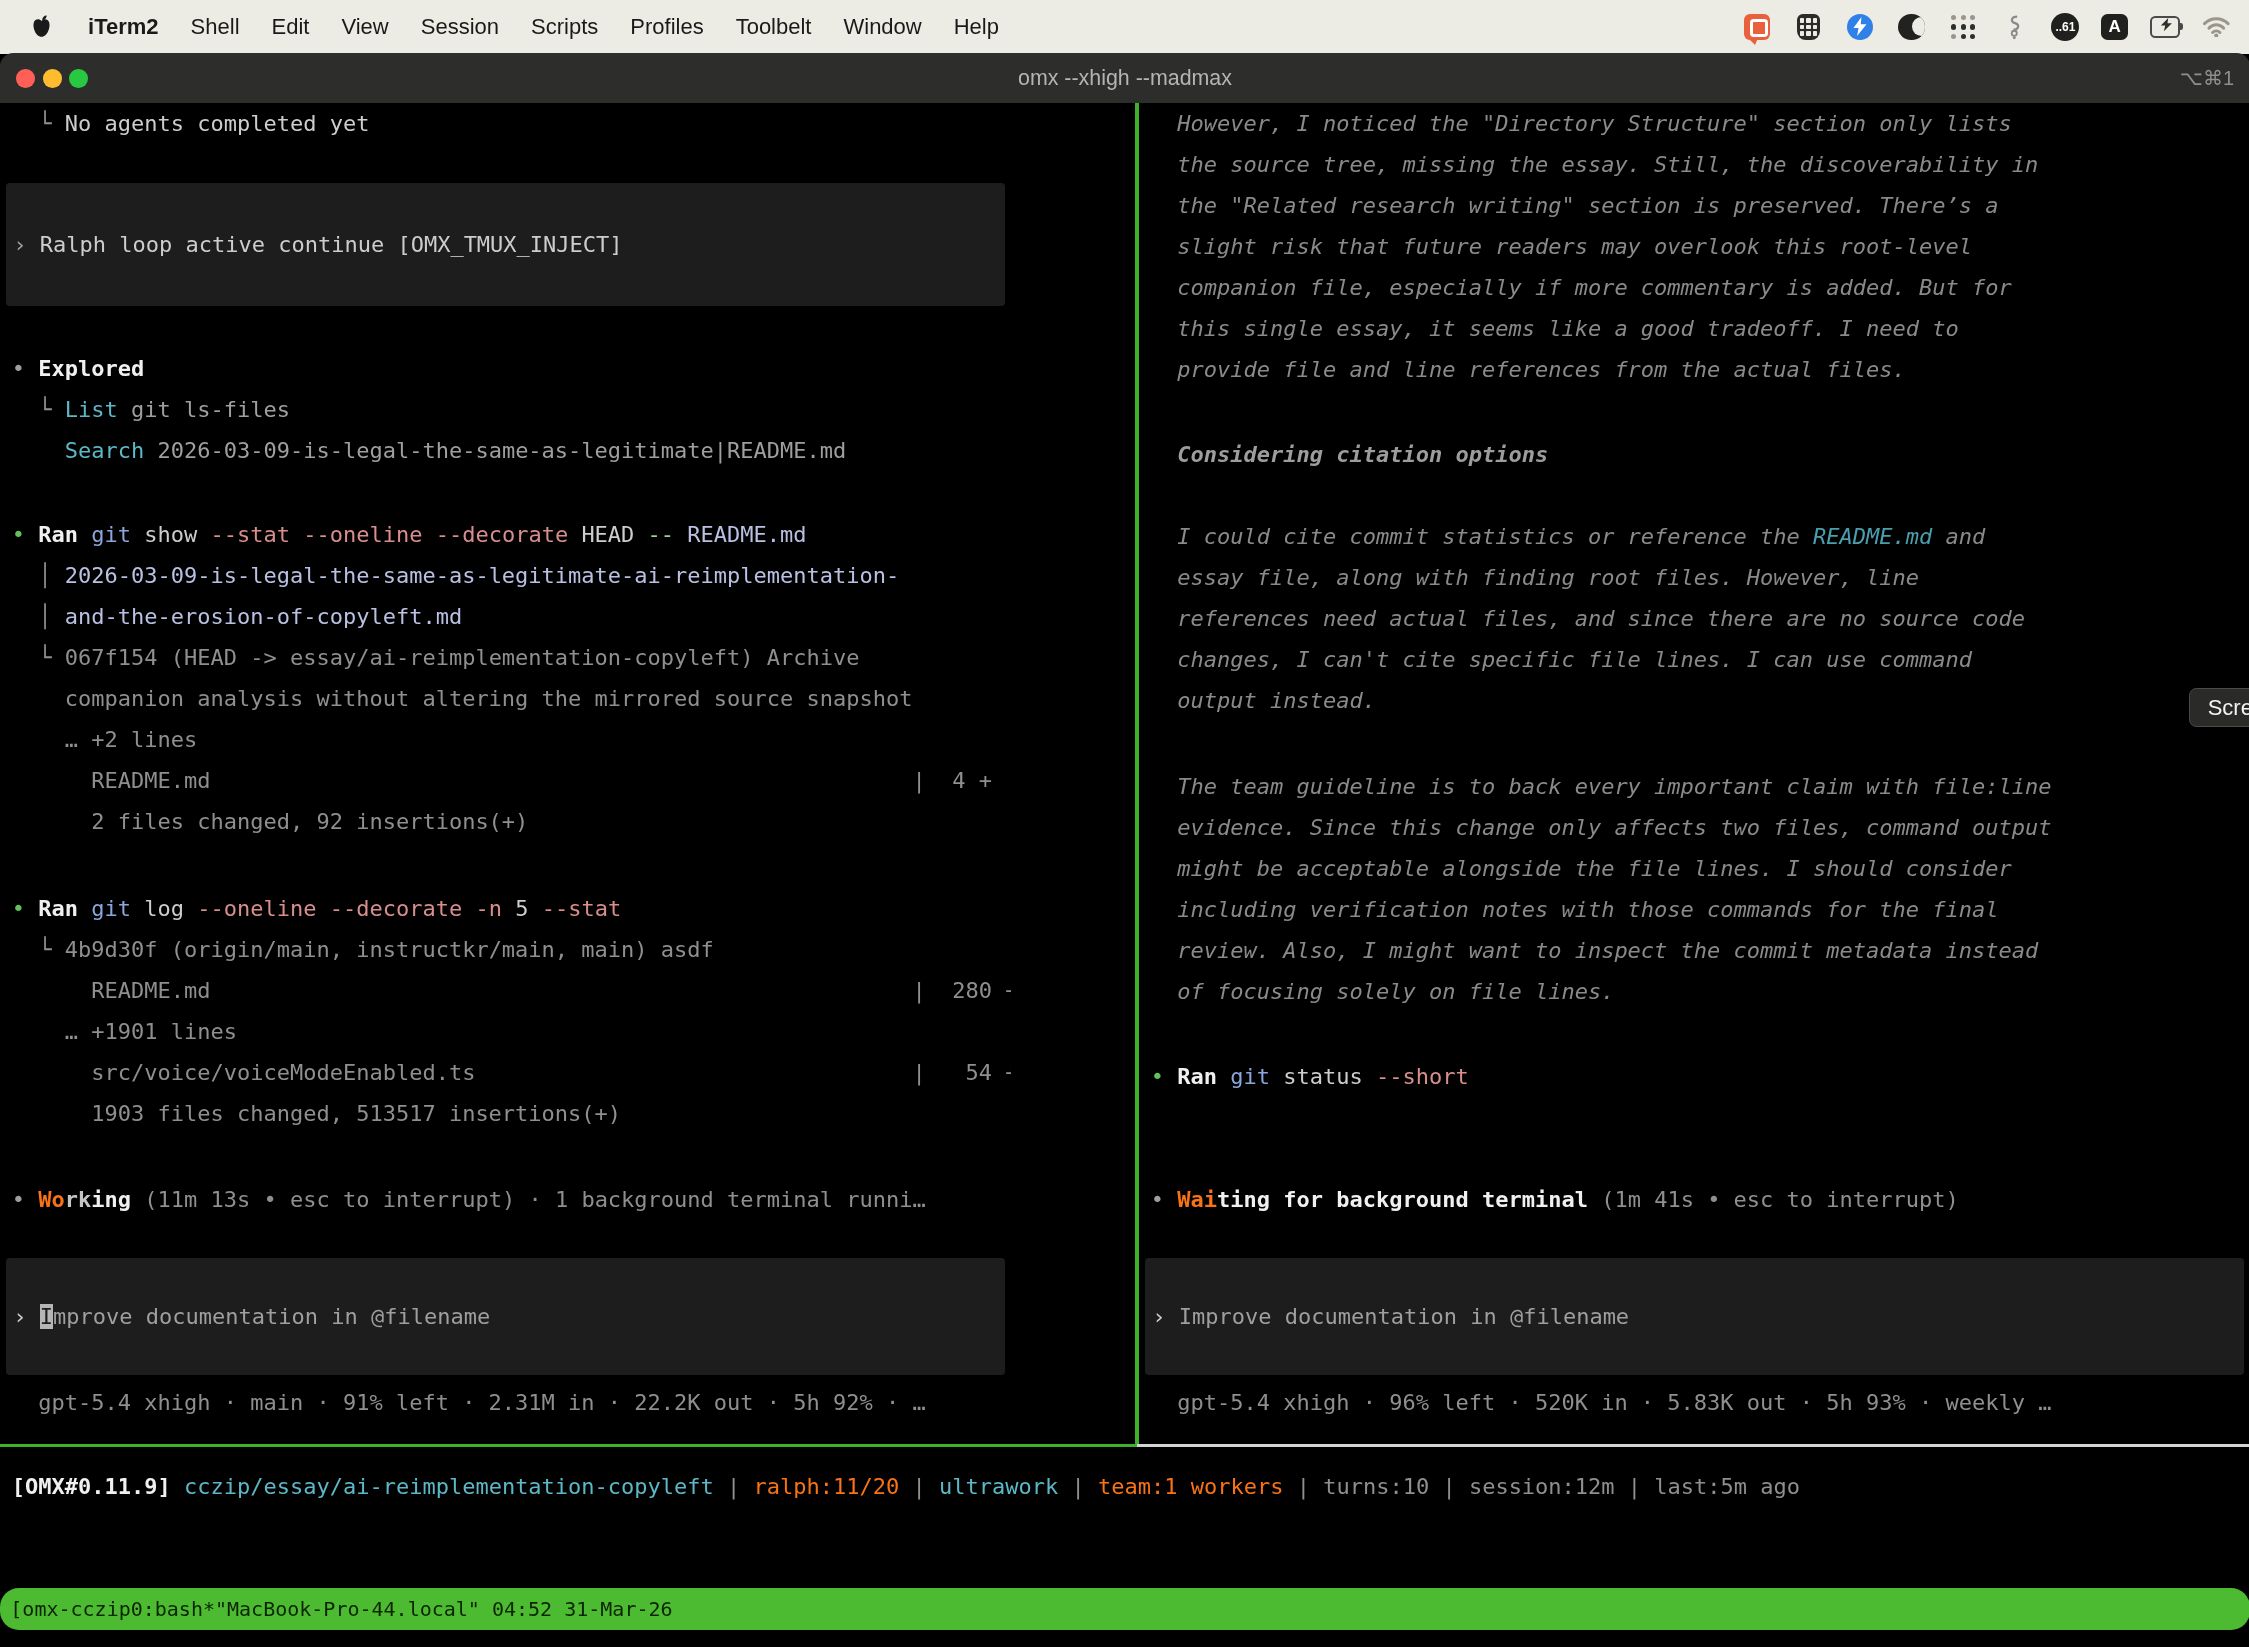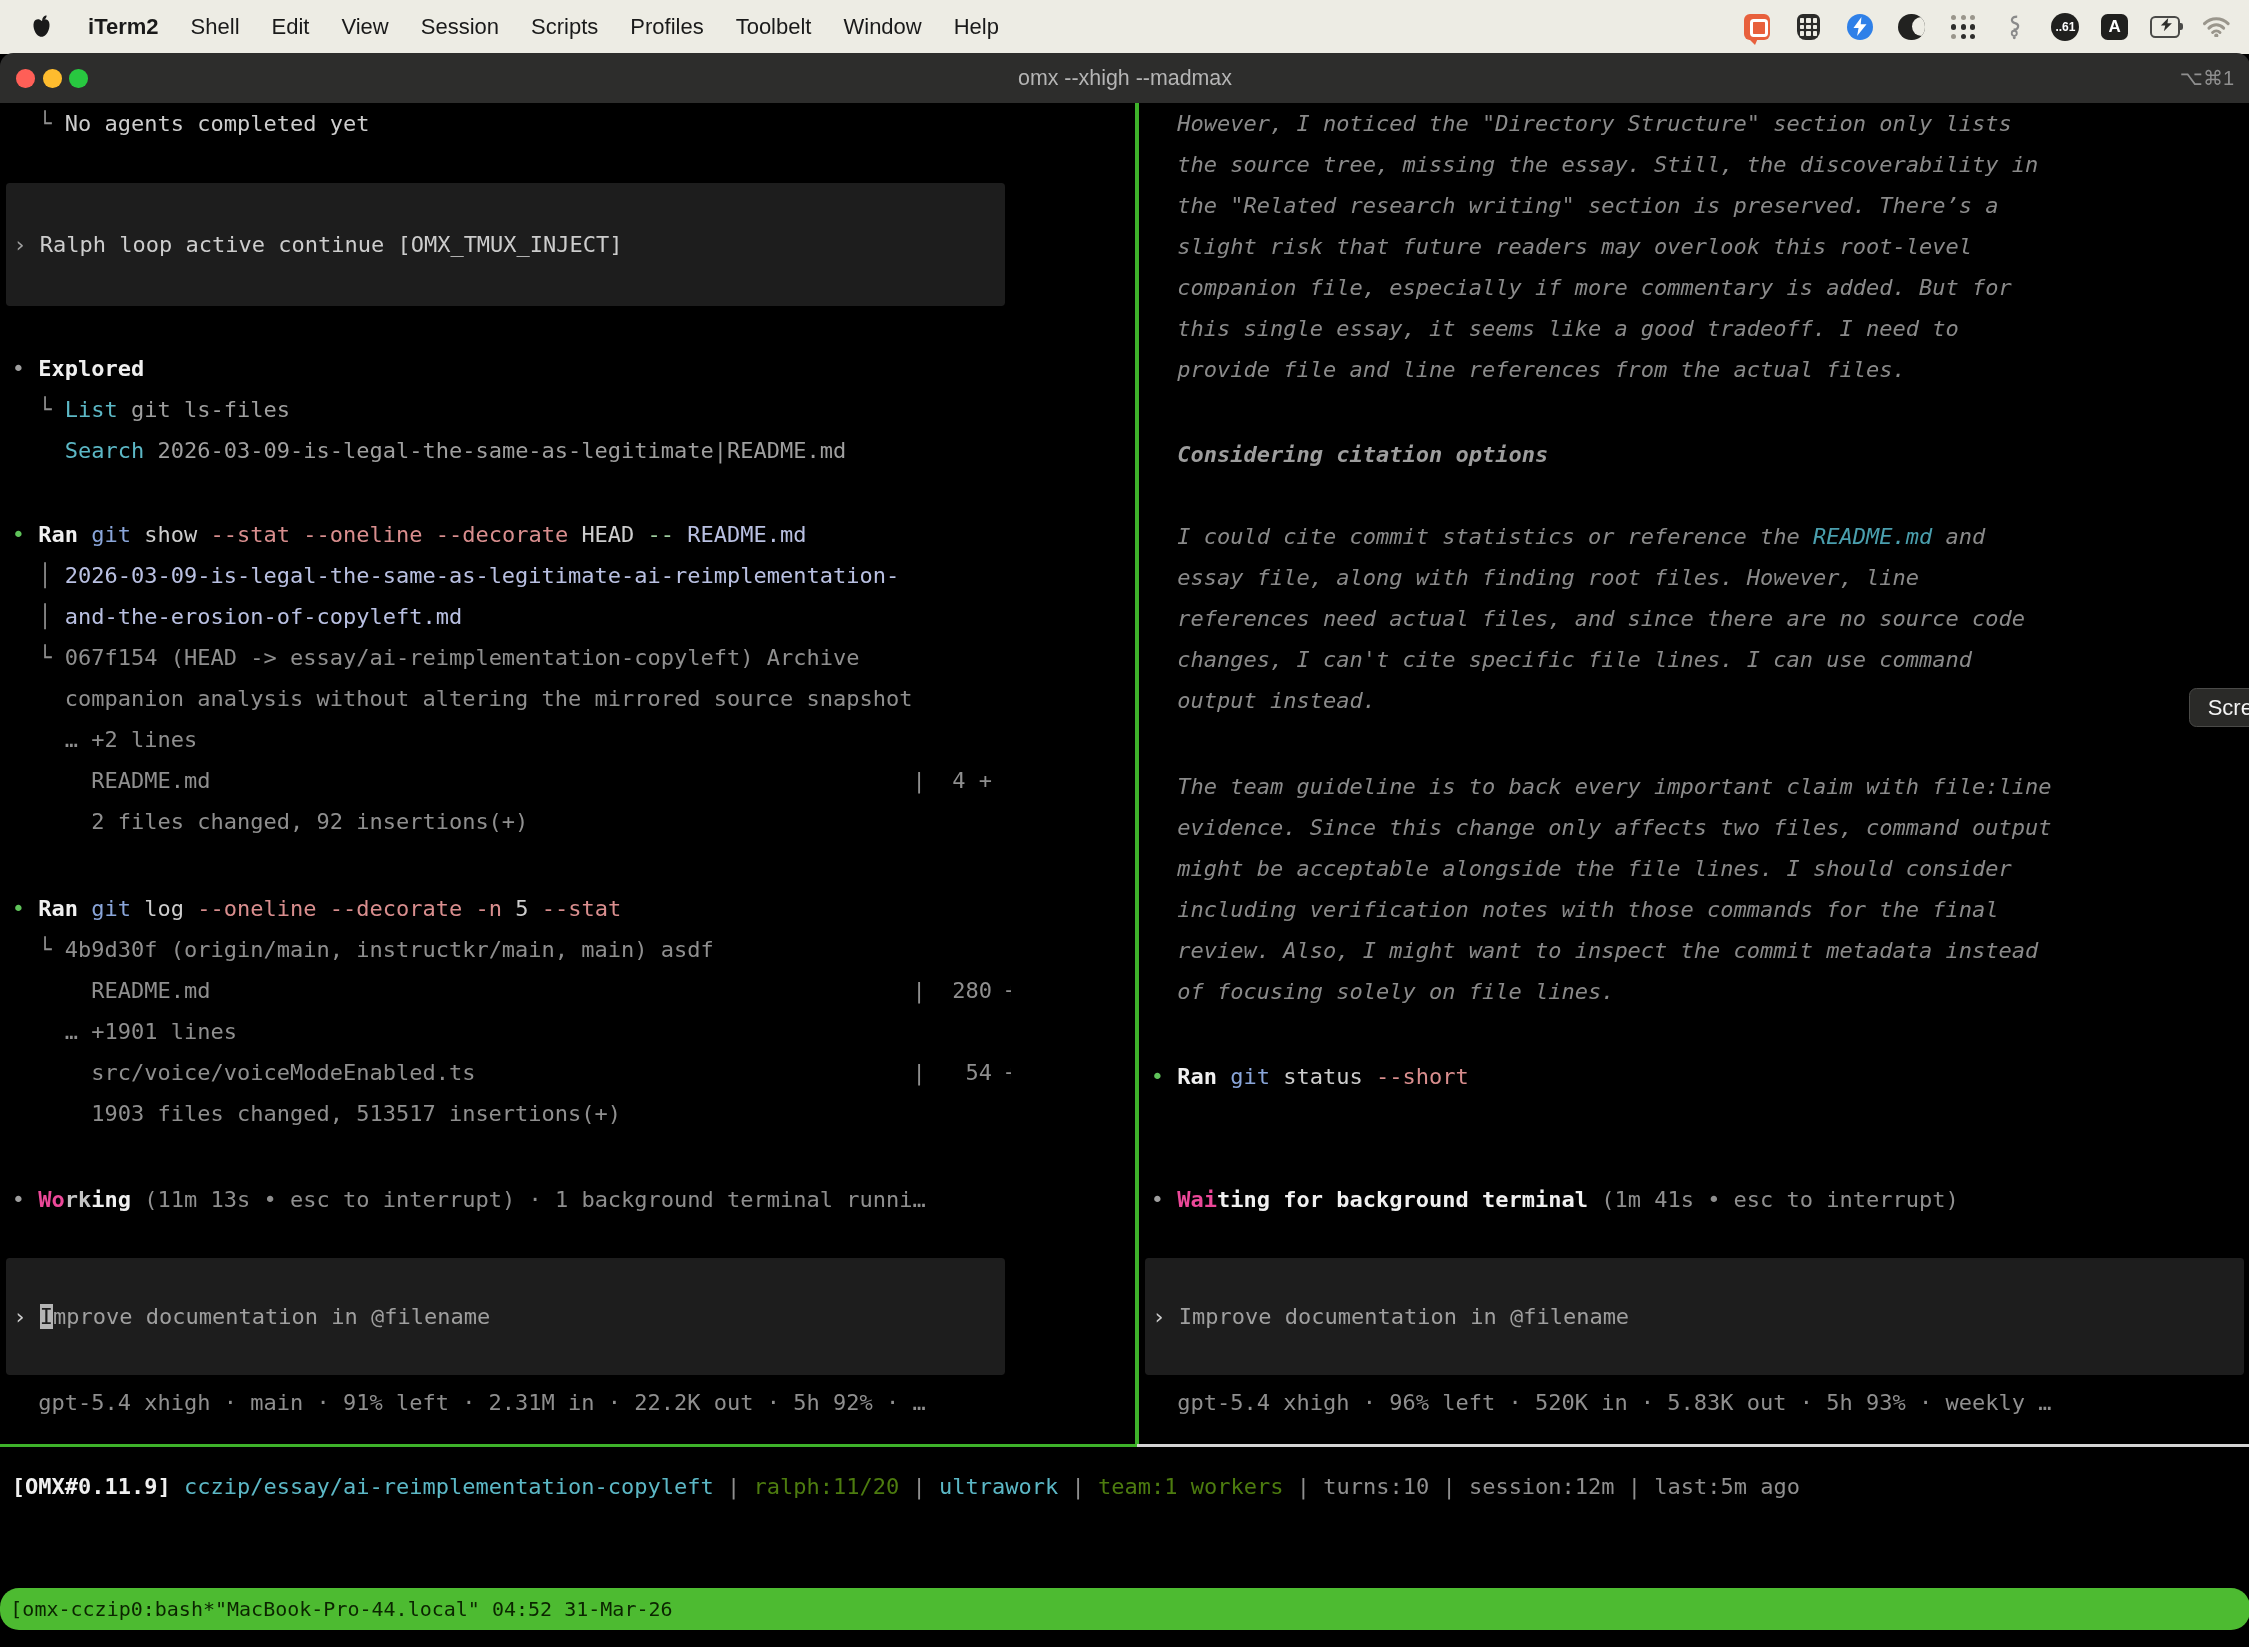--- a/index.html
+++ b/index.html
@@ -54,25 +54,25 @@
   .hb-left{position:absolute;left:0;top:1341px;width:1137px;height:3px;background:#3eb22a;}
   .hb-right{position:absolute;left:1137px;top:1341px;width:1113px;height:3px;background:#d4d4d4;}
   .lineblock{position:absolute;left:11.8px;right:0;}
   .line{height:41px;line-height:41px;font-size:22px;white-space:pre;}
   .inputbox{position:absolute;left:5.9px;right:5.9px;background:#1d1d1d;border-radius:3.7px;
       display:flex;align-items:center;padding-left:7.4px;box-sizing:border-box;}
   
   .seg{white-space:pre;}
   .c-dim{color:#8f8f8f;} .c-gray{color:#9f9f9f;} .c-wt{color:#cdcdcd;}
   .c-wb{color:#f0f0f0;font-weight:bold;}
-  .c-cyan{color:#5cb8c6;} .c-grnb{color:#5fc35a;} .c-grn2{color:#4d7c0f;}
+  .c-cyan{color:#5cb8c6;} .c-grnb{color:#5fc35a;} .c-grn2{color:#f97316;}
   .c-git{color:#8aa6da;} .c-flag{color:#d98e8e;} .c-mint{color:#9fce9f;} .c-lav{color:#b9c0e2;}
   .c-it{color:#8a8a8a;font-style:italic;} .c-itb{color:#9d9d9d;font-style:italic;font-weight:bold;}
   .c-tealit{color:#4a9fae;font-style:italic;}
-  .c-shl{color:#ec4899;font-weight:bold;} .c-shm{color:#c4c4c4;font-weight:bold;}
+  .c-shl{color:#f97316;font-weight:bold;} .c-shm{color:#c4c4c4;font-weight:bold;}
   .c-cur{background:#b5b5b5;color:#1d1d1d;}
   .omx-line{position:absolute;left:0;top:1363px;width:100%;height:41px;line-height:41px;
       font-size:22px;padding-left:11.8px;white-space:pre;}
   .tmux-bar{position:absolute;left:0;top:1485px;width:100%;height:42px;background:#4dbb31;
       color:#0b2500;font-size:20px;line-height:42px;display:flex;justify-content:flex-start;
       padding:0 10.3px;box-sizing:border-box;white-space:pre;border-radius:19px;}
   .tooltip{position:absolute;left:2189px;top:585px;width:96px;height:37px;background:#2a2a28;
       border:1.5px solid #4a4a48;border-radius:7.4px;color:#f4f4f4;
       font-family:"Liberation Sans",sans-serif;font-size:22px;display:flex;align-items:center;
       padding-left:17.7px;}

